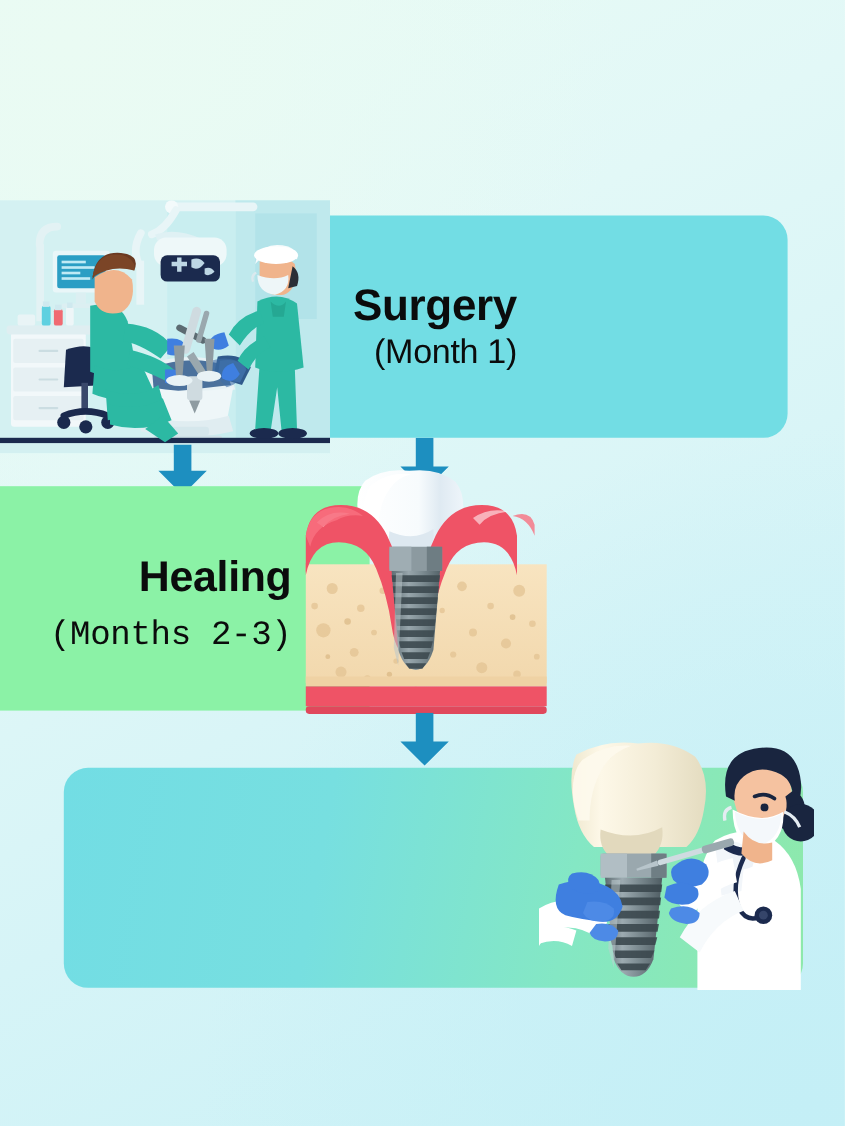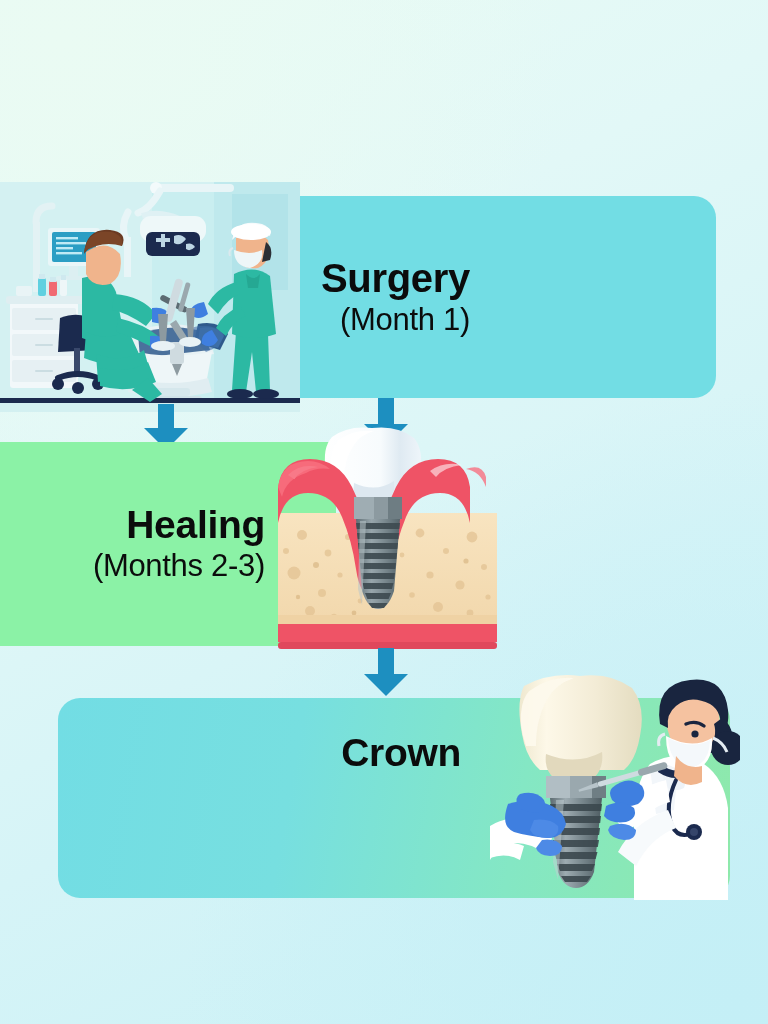--- a/index.html
+++ b/index.html
@@ -34,21 +34,21 @@
 
   
   .label{position:absolute;color:#0b0c0c;letter-spacing:-0.3px;}
   .label .title{font-weight:bold;line-height:1.02;white-space:nowrap;}
   .label .sub{font-weight:400;line-height:1.12;white-space:nowrap;}
   #label-surgery{left:0;top:258px;width:470px;text-align:right;}
   #label-surgery .title{font-size:40px;}
   #label-surgery .sub{font-size:31px;margin-top:4px;}
   #label-healing{left:15px;top:505px;width:250px;text-align:right;}
   #label-healing .title{font-size:39px;}
-  #label-healing .sub{font-size:31px;margin-top:4px;}
+  #label-healing .sub{font-size:31px;margin-top:16px;font-family:Liberation Mono, monospace;}
   #label-crown{left:0;top:733px;width:461px;text-align:right;}
   #label-crown .title{font-size:39px;}
   #label-crown .sub{font-size:31px;margin-top:4px;}
 
   
   .arrow{position:absolute;}
 
   
   .illus{position:absolute;}
   #illus-office{left:0px;top:182px;width:300px;height:230px;}
@@ -423,16 +423,15 @@
         <path d="M178 66 q24 12 42 2 q0 22 -18 28 q-22 -2 -24 -30z" fill="#f4f8fb"></path>
         <path d="M175 62 q-8 2 -6 12" stroke="#e4ecf2" stroke-width="3" fill="none"></path>
         <path d="M223 66 q10 4 14 14" stroke="#e4ecf2" stroke-width="3" fill="none"></path>
 
         <path d="M186 84 q10 14 26 10 l0 16 q-16 8 -28 -6z" fill="#f0b48c"></path>
       </g>
     </g>
   </svg>
 
   <div class="label" id="label-crown">
-    <div class="title">Crown</div>
   </div>
 
 </div>
 
 </body></html>

